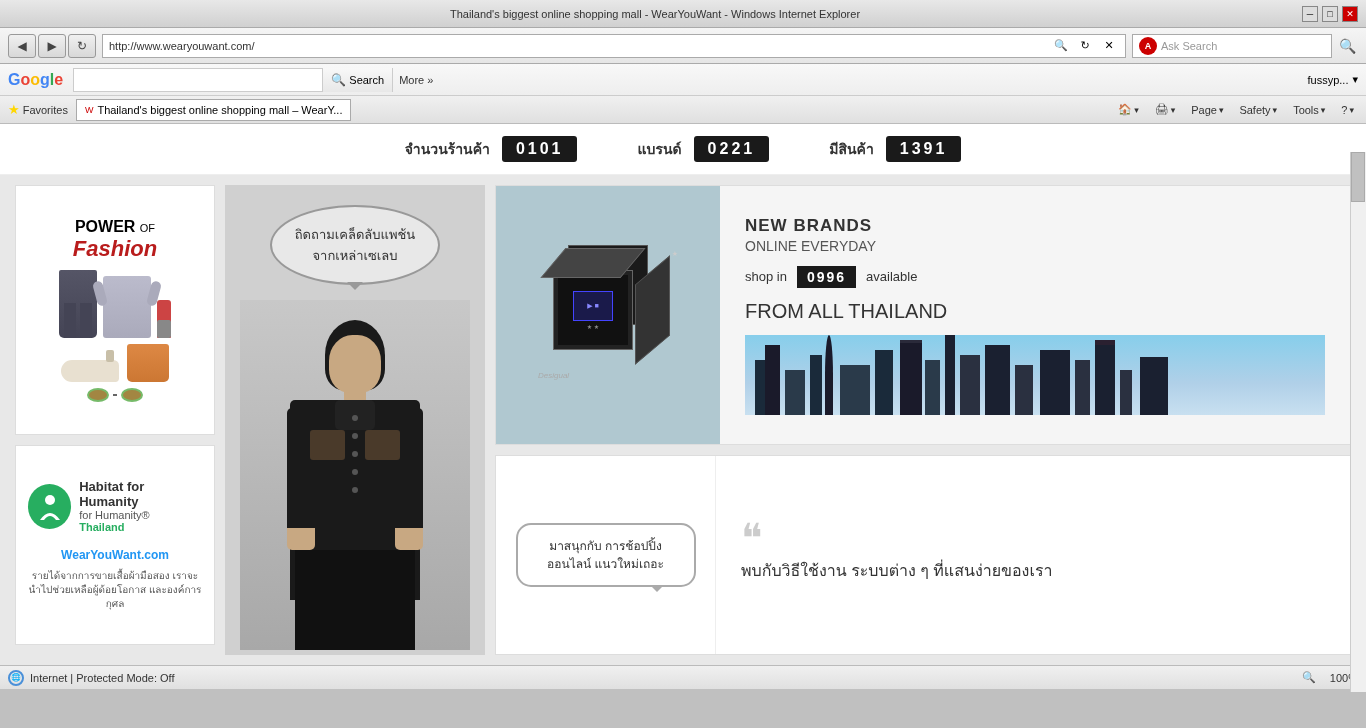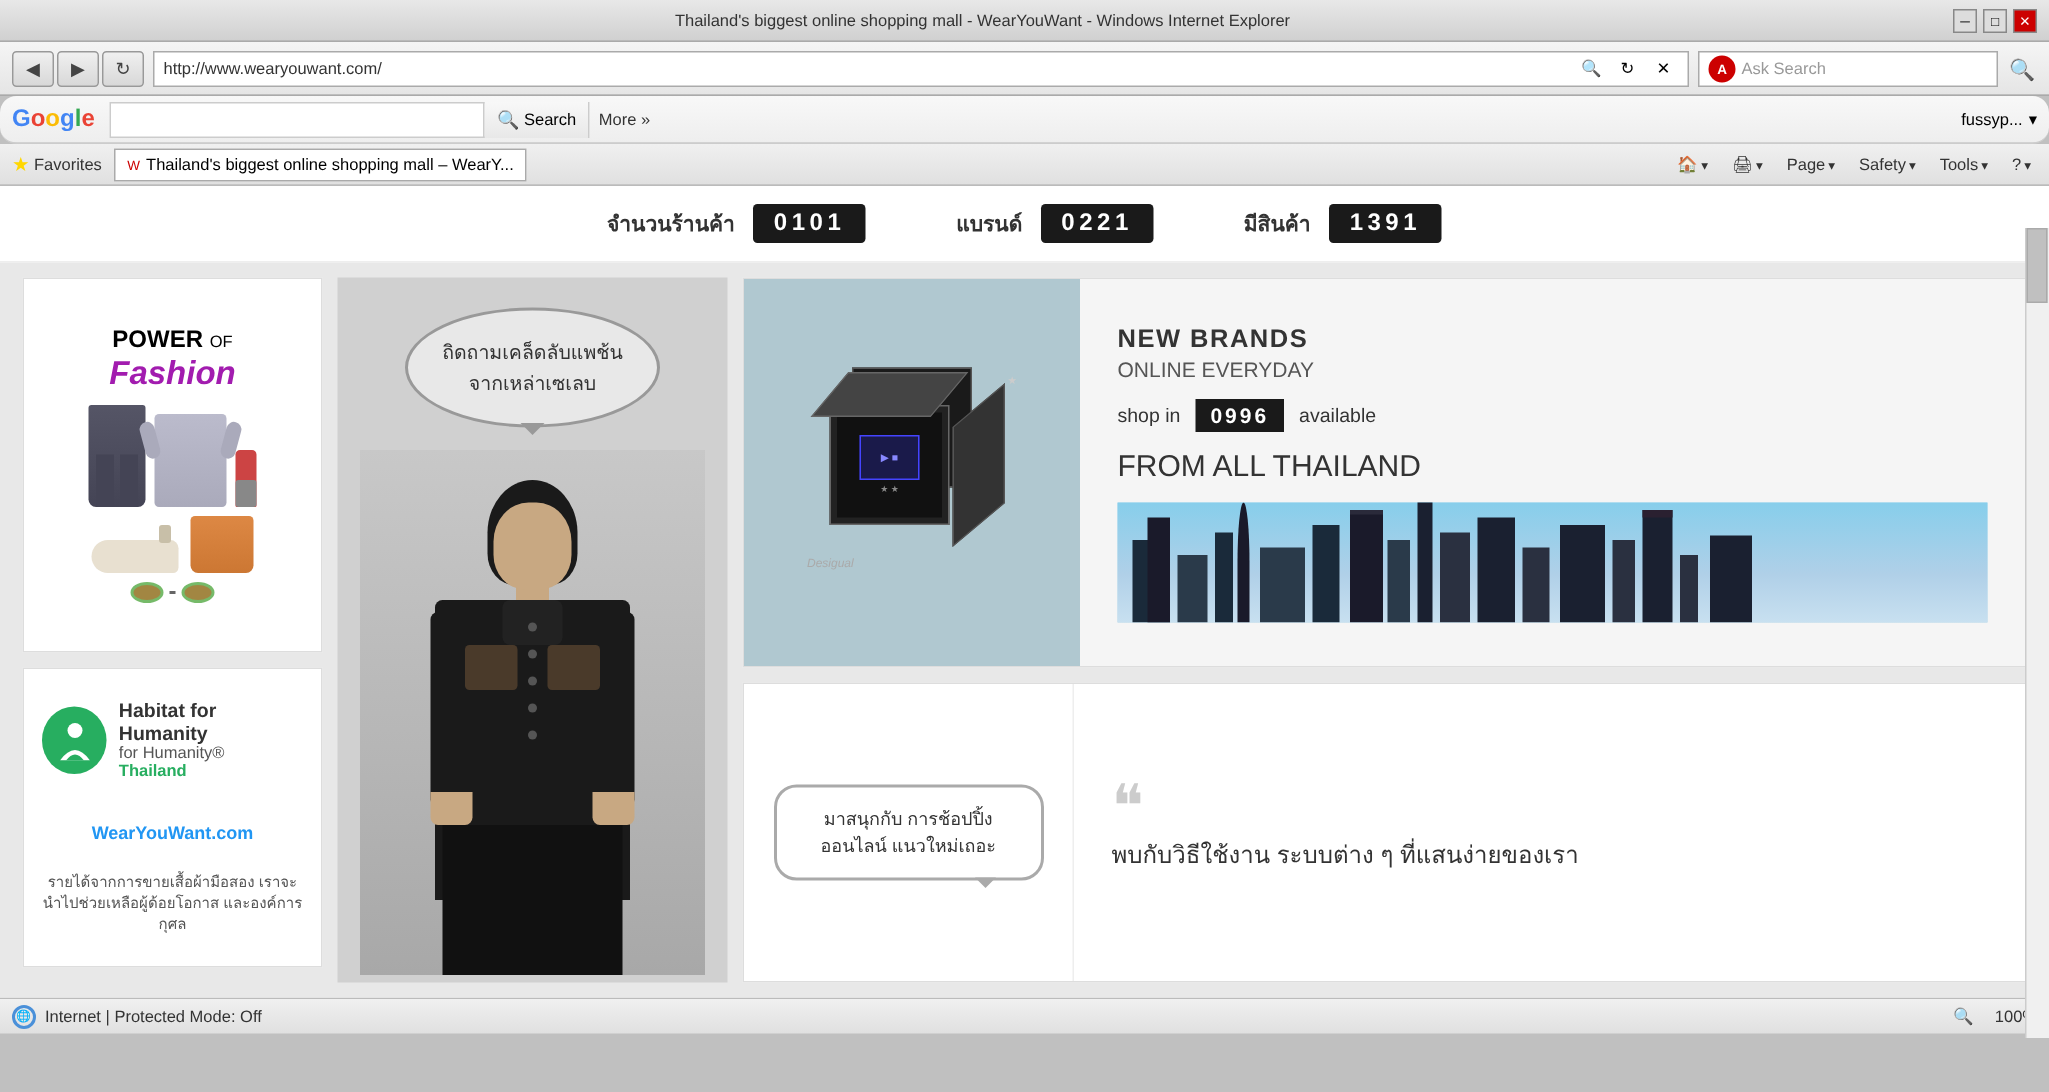--- a/index.html
+++ b/index.html
@@ -64,21 +64,20 @@
 
     
     .google-bar {
       background: linear-gradient(to bottom, #f8f8f8, #eeeeee);
       height: 32px;
       display: flex;
       align-items: center;
       padding: 0 8px;
       gap: 6px;
       border-bottom: 1px solid #ccc;
-      border-radius: 11px;
     }
     .google-logo { font-size: 16px; font-weight: bold; color: #4285f4; margin-right: 4px; }
     .google-logo span:nth-child(1) { color: #4285f4; }
     .google-logo span:nth-child(2) { color: #ea4335; }
     .google-logo span:nth-child(3) { color: #fbbc05; }
     .google-logo span:nth-child(4) { color: #4285f4; }
     .google-logo span:nth-child(5) { color: #34a853; }
     .google-logo span:nth-child(6) { color: #ea4335; }
     .google-search-bar {
       display: flex; align-items: center;
@@ -195,21 +194,21 @@
 
     .habitat-banner {
       background: white;
       border: 1px solid #ddd;
       padding: 12px;
       min-height: 200px;
       display: flex;
       flex-direction: column;
       align-items: center;
       justify-content: center;
-      gap: 20px;
+      gap: 7px;
     }
     .habitat-logo { display: flex; align-items: center; gap: 8px; }
     .habitat-icon {
       width: 45px; height: 45px;
       background: #27ae60;
       border-radius: 50%;
       display: flex; align-items: center; justify-content: center;
       color: white; font-size: 20px;
     }
     .wear-url { font-size: 12px; color: #2196F3; font-weight: bold; margin-top: 8px; }
@@ -518,21 +517,21 @@
     <div class="main-grid">
 
       <div class="left-col">
 
         <div class="fashion-banner">
           <div style="text-align:center; margin-bottom: 8px;">
             <div style="font-size:16px; font-weight:bold; text-transform:uppercase;">
               <span>Power</span>
               <span style="font-size:11px;font-weight:normal;">of</span>
             </div>
-            <div style="font-size:22px;font-weight:bold;color:#a21caf;font-style:italic;">Fashion</div>
+            <div style="font-size:22px;font-weight:bold;color:#b91c1c;font-style:italic;">Fashion</div>
           </div>
 
           <div style="display:flex; gap:6px; align-items:flex-end; flex-wrap:wrap; justify-content:center;">
 
             <div style="width:38px;height:68px;background:linear-gradient(to bottom,#556,#445);border-radius:2px 2px 5px 5px;position:relative;">
               <div style="position:absolute;bottom:0;left:5px;width:12px;height:35px;background:#445;border-radius:0 0 3px 3px;"></div>
               <div style="position:absolute;bottom:0;right:5px;width:12px;height:35px;background:#445;border-radius:0 0 3px 3px;"></div>
             </div>
 
             <div style="width:48px;height:62px;background:linear-gradient(to bottom,#bbc,#aab);border-radius:3px;position:relative;">

